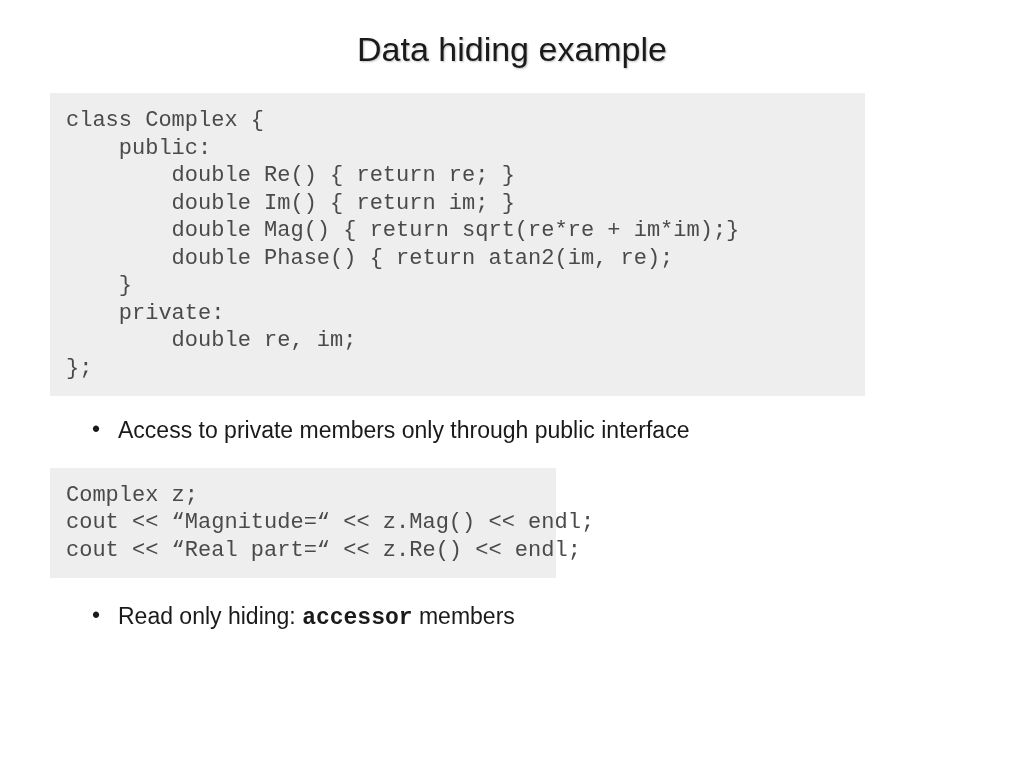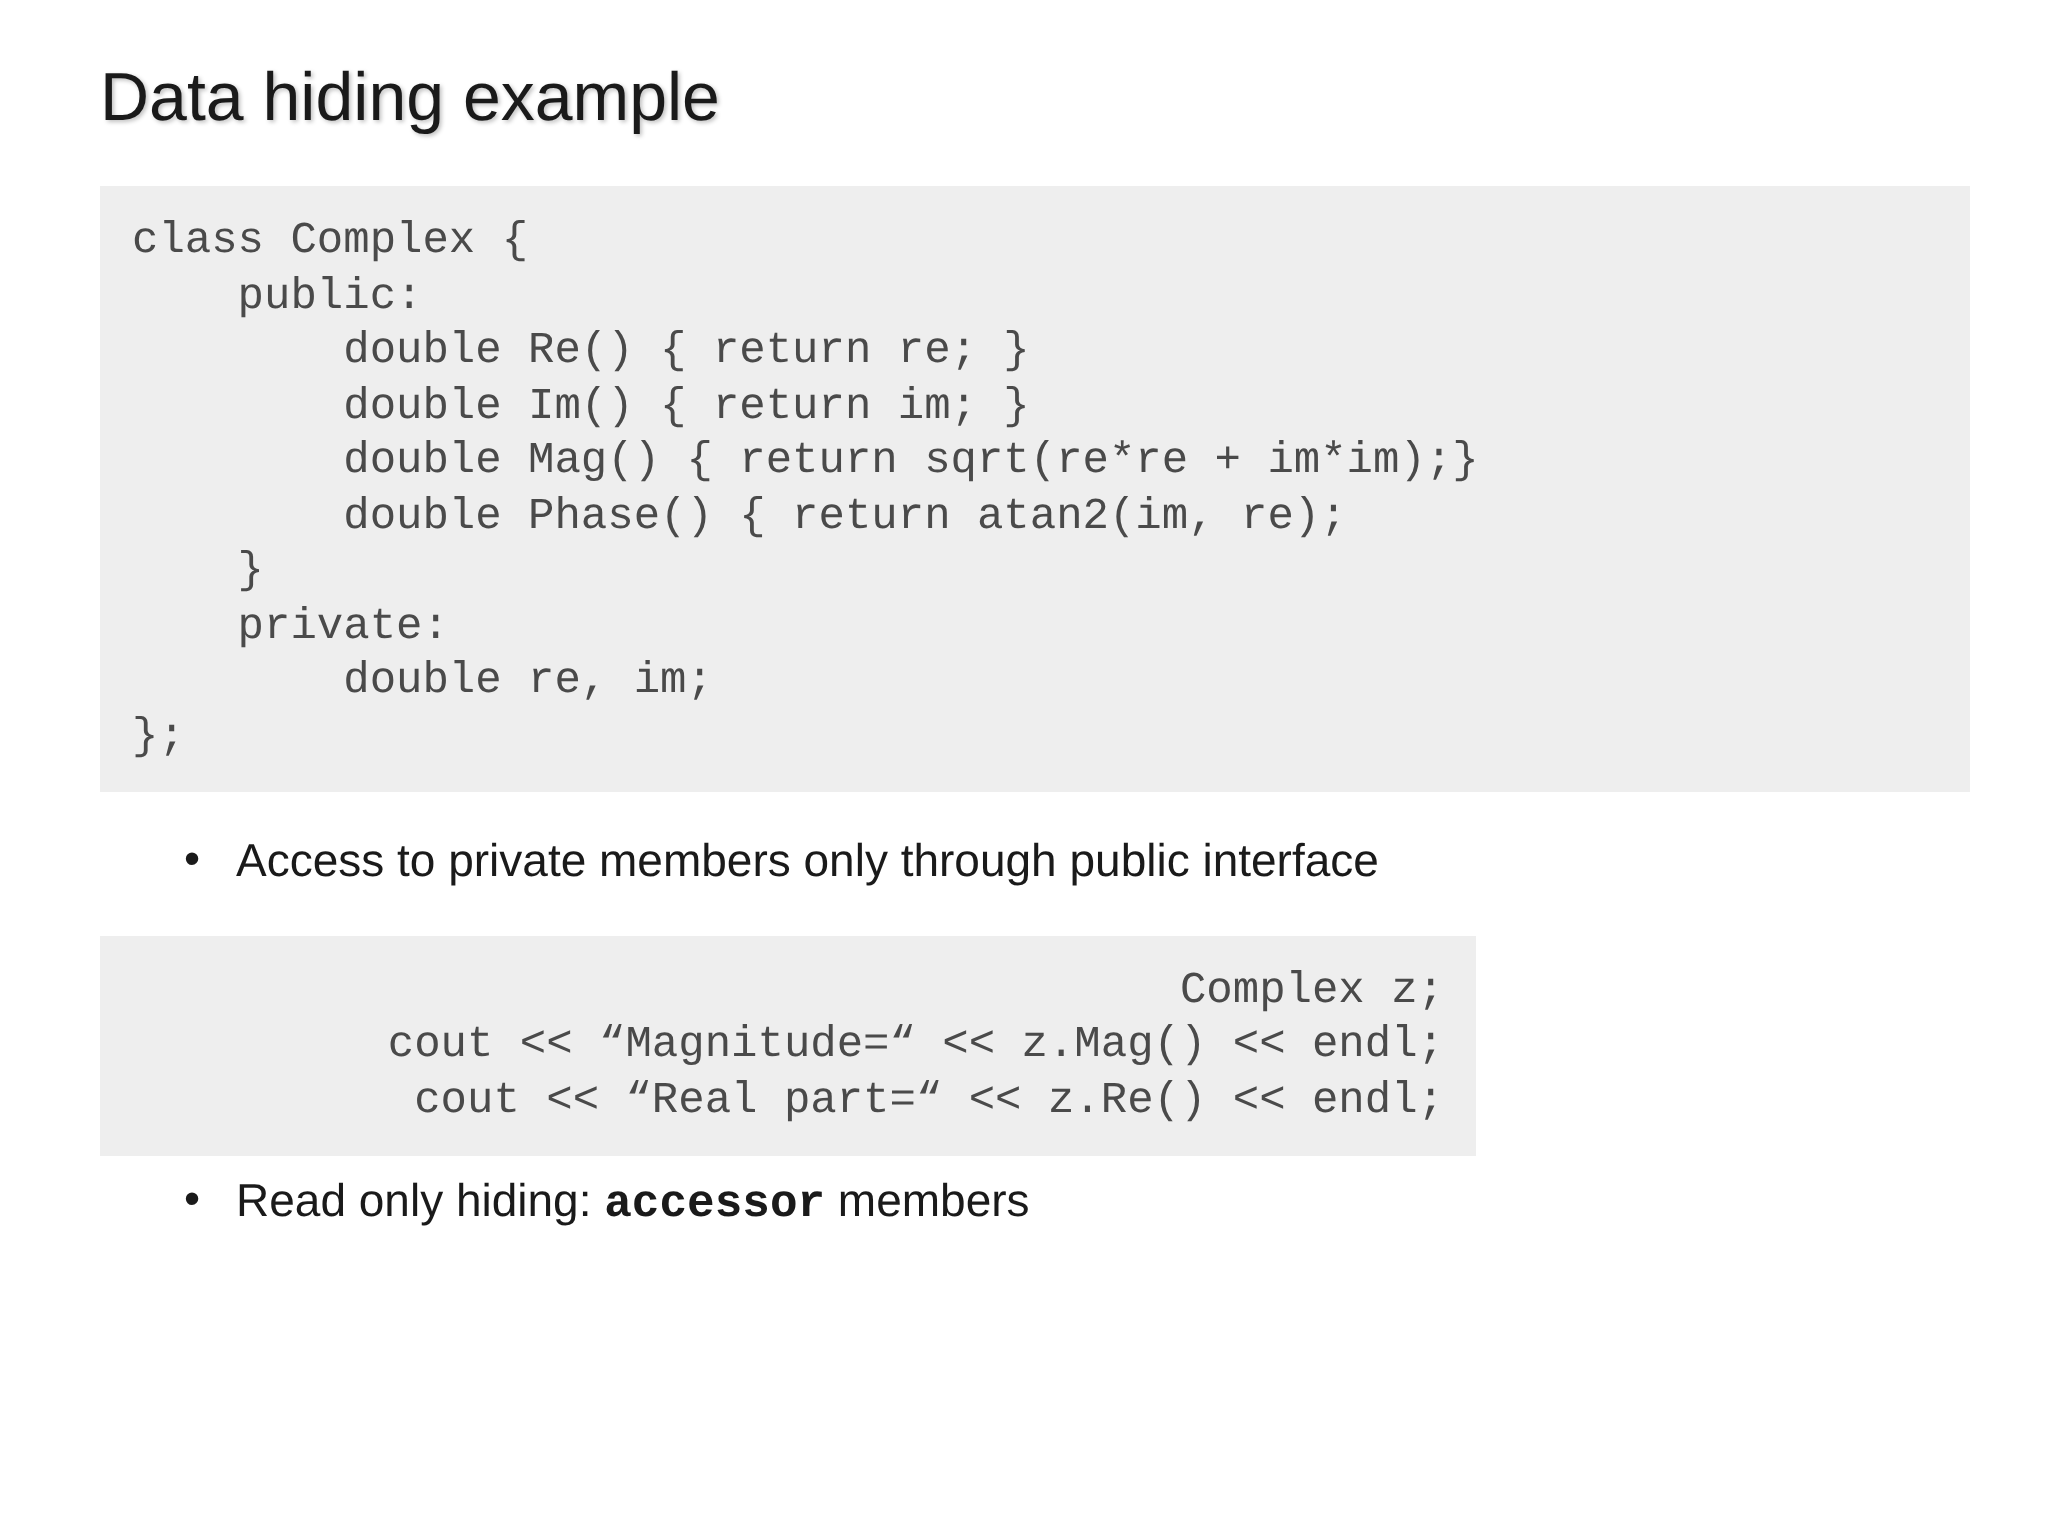--- a/index.html
+++ b/index.html
@@ -4,43 +4,42 @@
   <style>
     * { margin: 0; padding: 0; box-sizing: border-box; }
     body {
       width: 1024px;
       height: 768px;
       background: #ffffff;
       font-family: Arial, Helvetica, sans-serif;
       padding: 30px 50px 30px 50px;
     }
     .title {
-      text-align: left;
+      text-align: center;
       font-size: 34px;
       color: #1a1a1a;
       font-weight: normal;
       margin-bottom: 24px;
       text-shadow: 1px 1px 2px rgba(0,0,0,0.25);
     }
     .code-block {
       background: #eeeeee;
       font-family: "Courier New", Courier, monospace;
       font-size: 22px;
       color: #4a4a4a;
       padding: 14px 16px;
       line-height: 1.25;
       white-space: pre;
       margin-bottom: 20px;
-      width: 935px;
+      width: 815px;
     }
     .code-block-2 {
-      width: 688px;
+      width: 506px;
       margin-top: 6px;
-      margin-bottom: 8px;
-      text-align: right;
+      margin-bottom: 24px;
     }
     .bullet-row {
       display: flex;
       align-items: flex-start;
       margin: 8px 0 22px 42px;
       font-size: 23px;
       color: #1a1a1a;
     }
     .bullet-dot {
       width: 26px;

